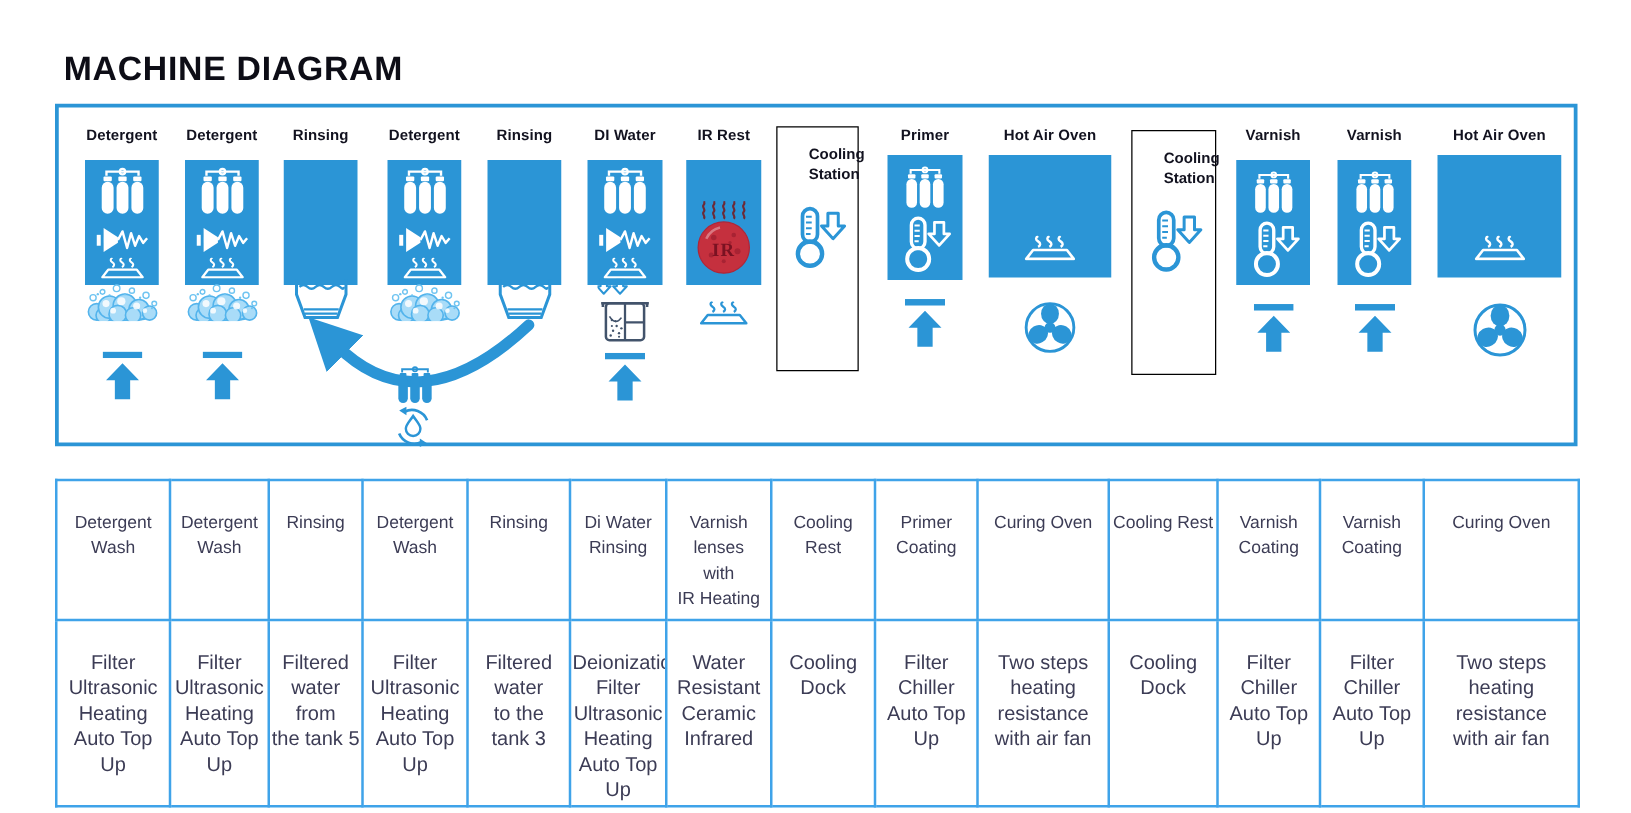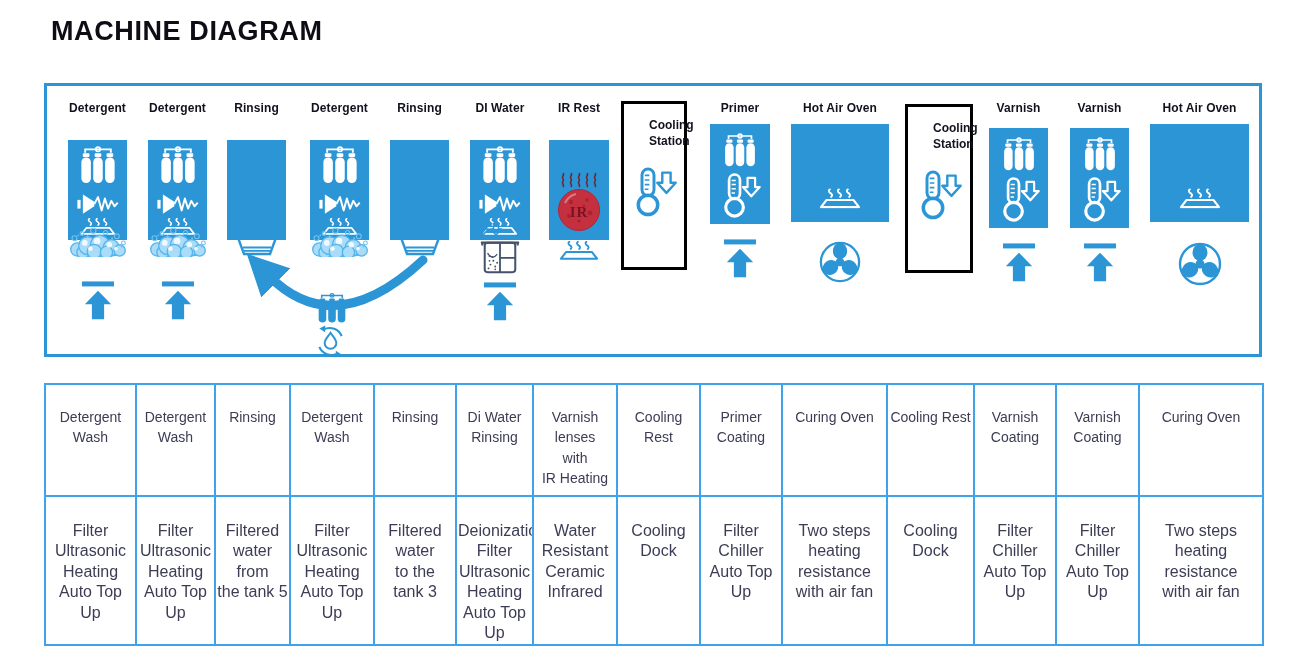--- a/index.html
+++ b/index.html
@@ -1,31 +1,31 @@
 <!DOCTYPE html>
 <html><head>
 <meta charset="utf-8">
 <style>
   html,body{margin:0;padding:0;background:#fff;}
   body{width:1305px;height:650px;position:relative;overflow:hidden;
        font-family:"Liberation Sans",sans-serif;}
 
-  .page-title{position:absolute;left:51px;top:16px;font-size:27px;font-weight:800;
+  .page-title{position:absolute;left:51px;top:40px;font-size:27px;font-weight:800;
               letter-spacing:.6px;color:#0d0d16;}
 
   
   .diagram{position:absolute;left:44px;top:83px;width:1218px;height:274px;
            border:3px solid #2B95D6;box-sizing:border-box;background:#fff;}
   .station{position:absolute;top:0;height:100%;}
   .st-label{position:absolute;top:15px;left:50%;transform:translateX(-50%);
             font-size:12px;font-weight:bold;color:#12121f;white-space:nowrap;letter-spacing:.1px;}
   .box{position:absolute;left:0;width:100%;background:#2B95D6;box-sizing:border-box;}
-  .box.small{top:54px;height:100px;}
+  .box.small{top:42px;height:100px;}
   .box.oven{top:38px;height:98px;}
-  .box.cool{top:15px;height:169px;background:#fff;border:3px solid #000000;padding-left:20px;}
+  .box.cool{top:15px;height:196px;background:#fff;border:1px solid #000000;padding-left:20px;}
   .cool-label{margin-top:14px;padding:0 5px;text-align:center;font-size:12px;font-weight:bold;
               color:#12121f;line-height:1.3;}
   .cc{position:absolute;left:50%;transform:translateX(-50%);}
   .white{color:#fff;}
   .blue{color:#2B95D6;}
   svg{display:block;}
   .preline{white-space:pre-line;}
 
   
   table.process{position:absolute;left:44px;top:383px;width:1218px;border-collapse:collapse;

